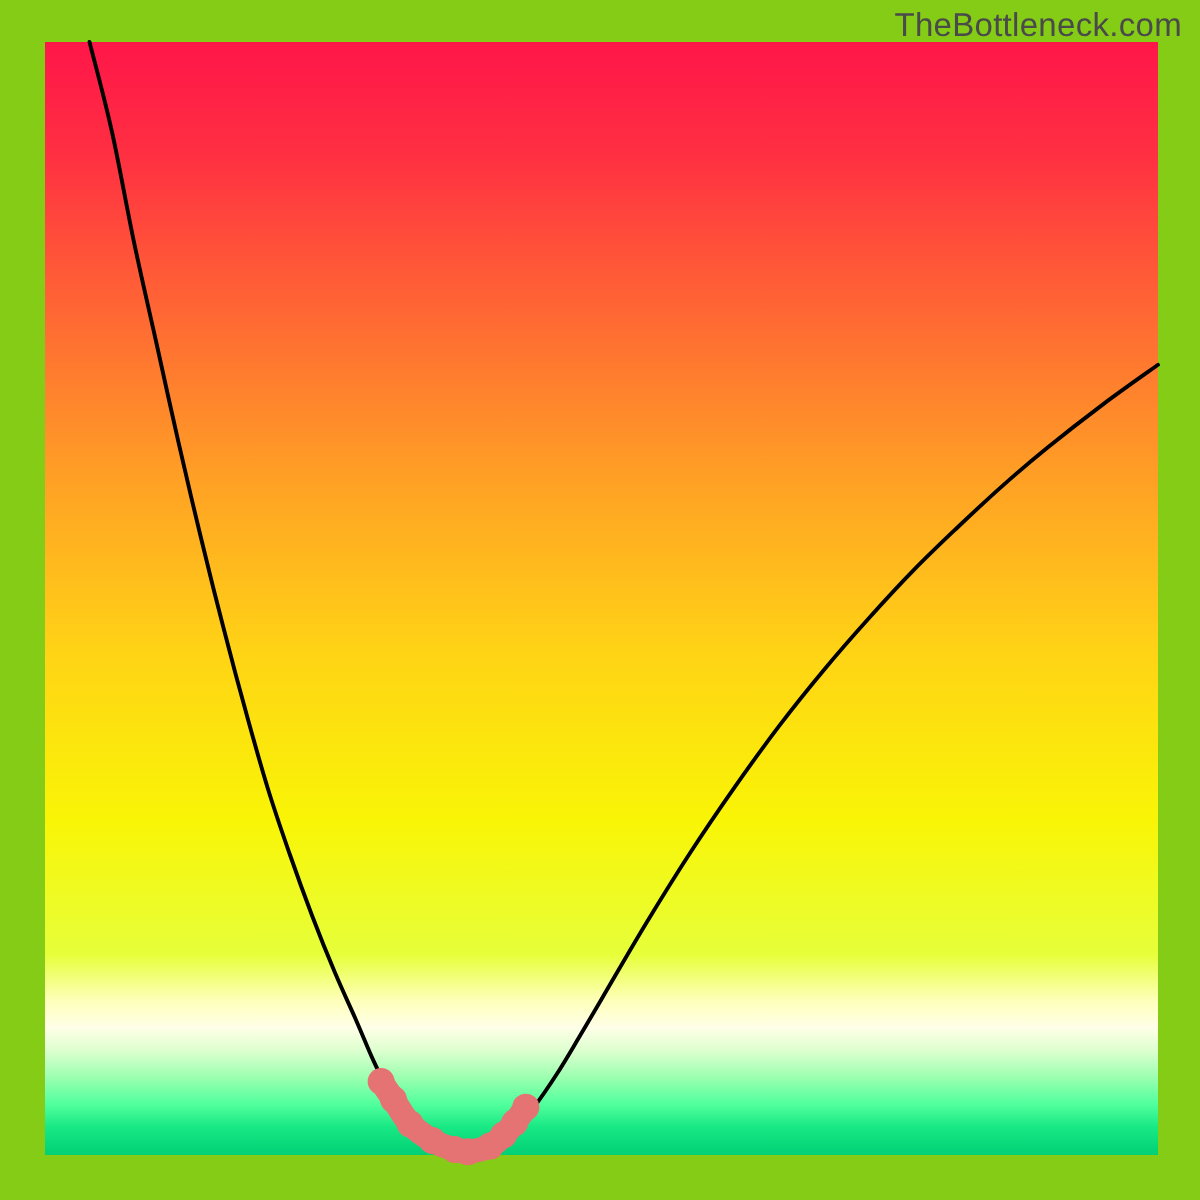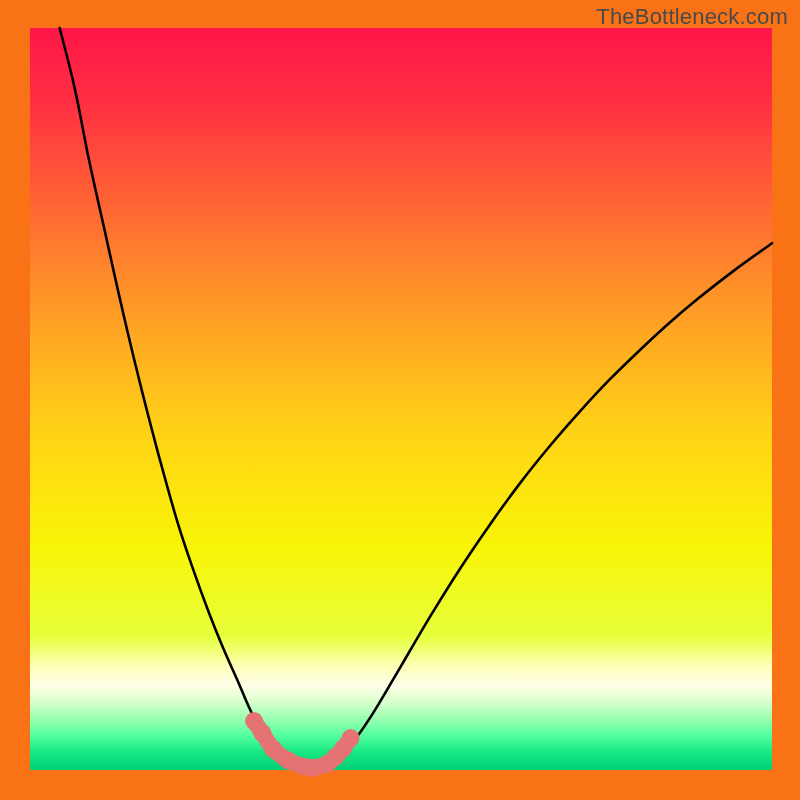--- a/index.html
+++ b/index.html
@@ -8,21 +8,21 @@
     width: 800px;
     height: 800px;
     background: #000;
     overflow: hidden;
     font-family: Arial, Helvetica, sans-serif;
   }
   .frame {
     position: absolute;
     left: 0; top: 0;
     width: 800px; height: 800px;
-    background: #f97316;
+    background: #84cc16;
   }
   .plot {
     position: absolute;
     left: 30px;
     top: 28px;
     width: 742px;
     height: 742px;
   }
   .gradient {
     position: absolute;

